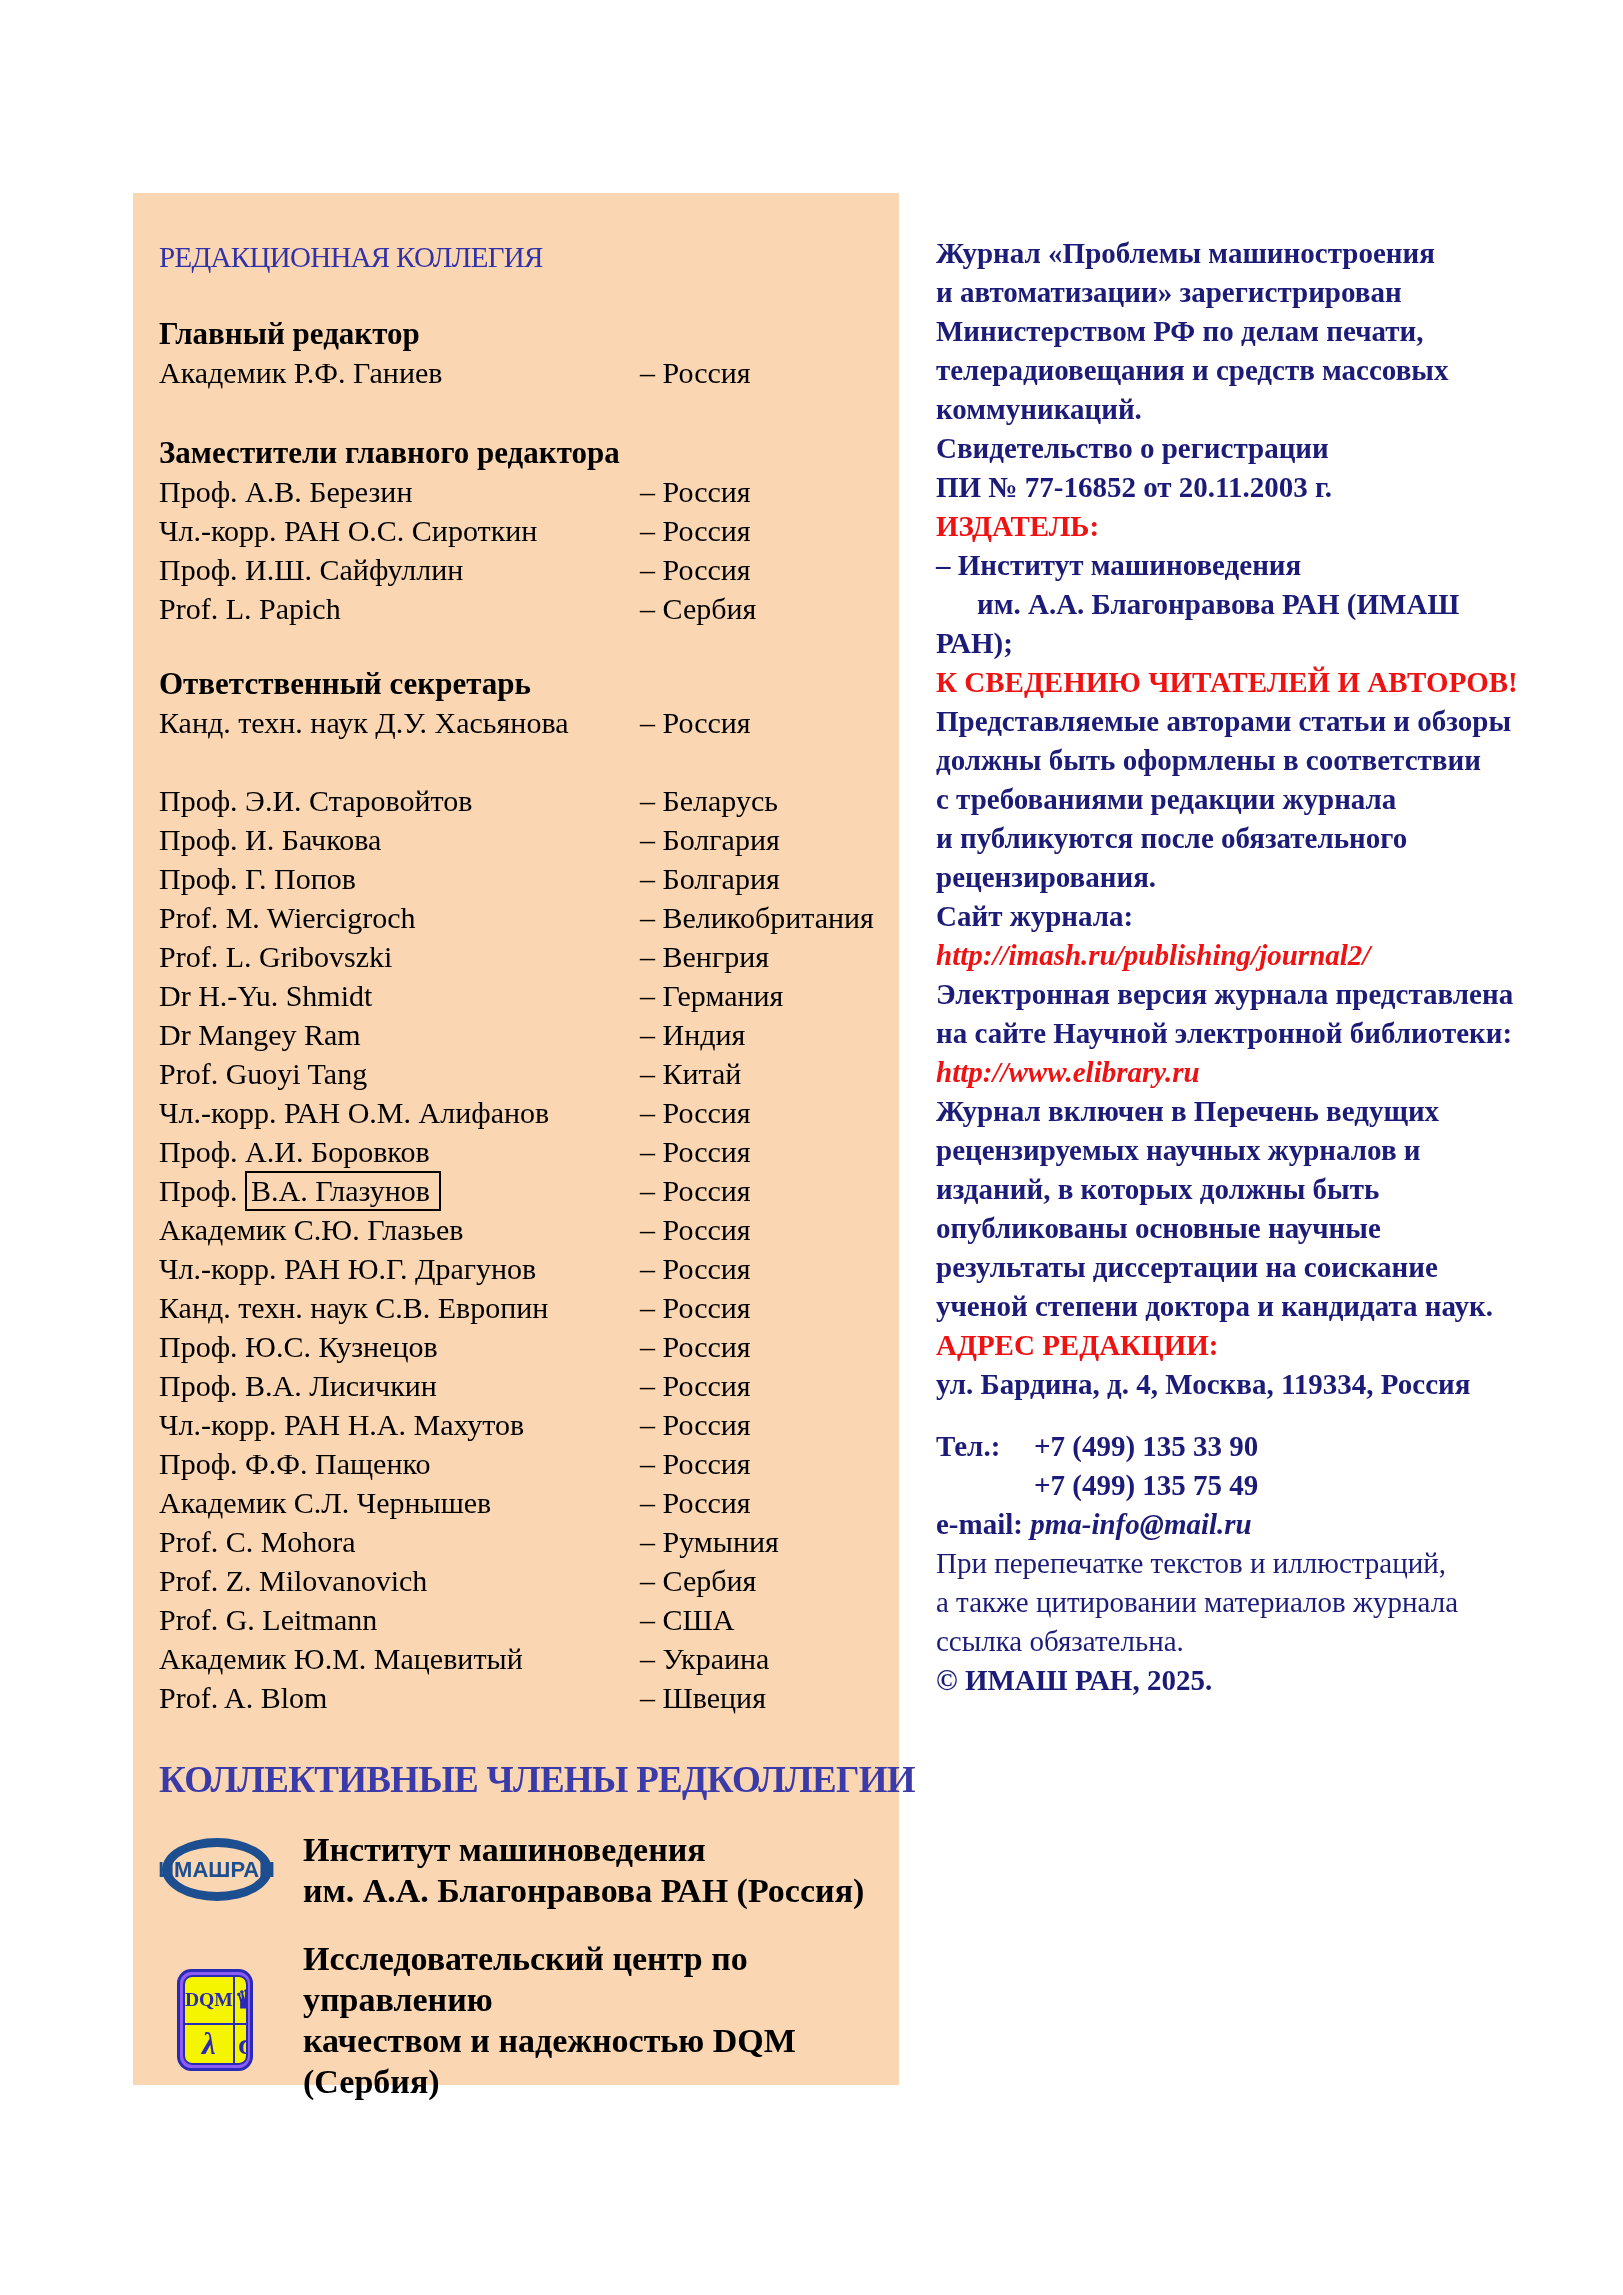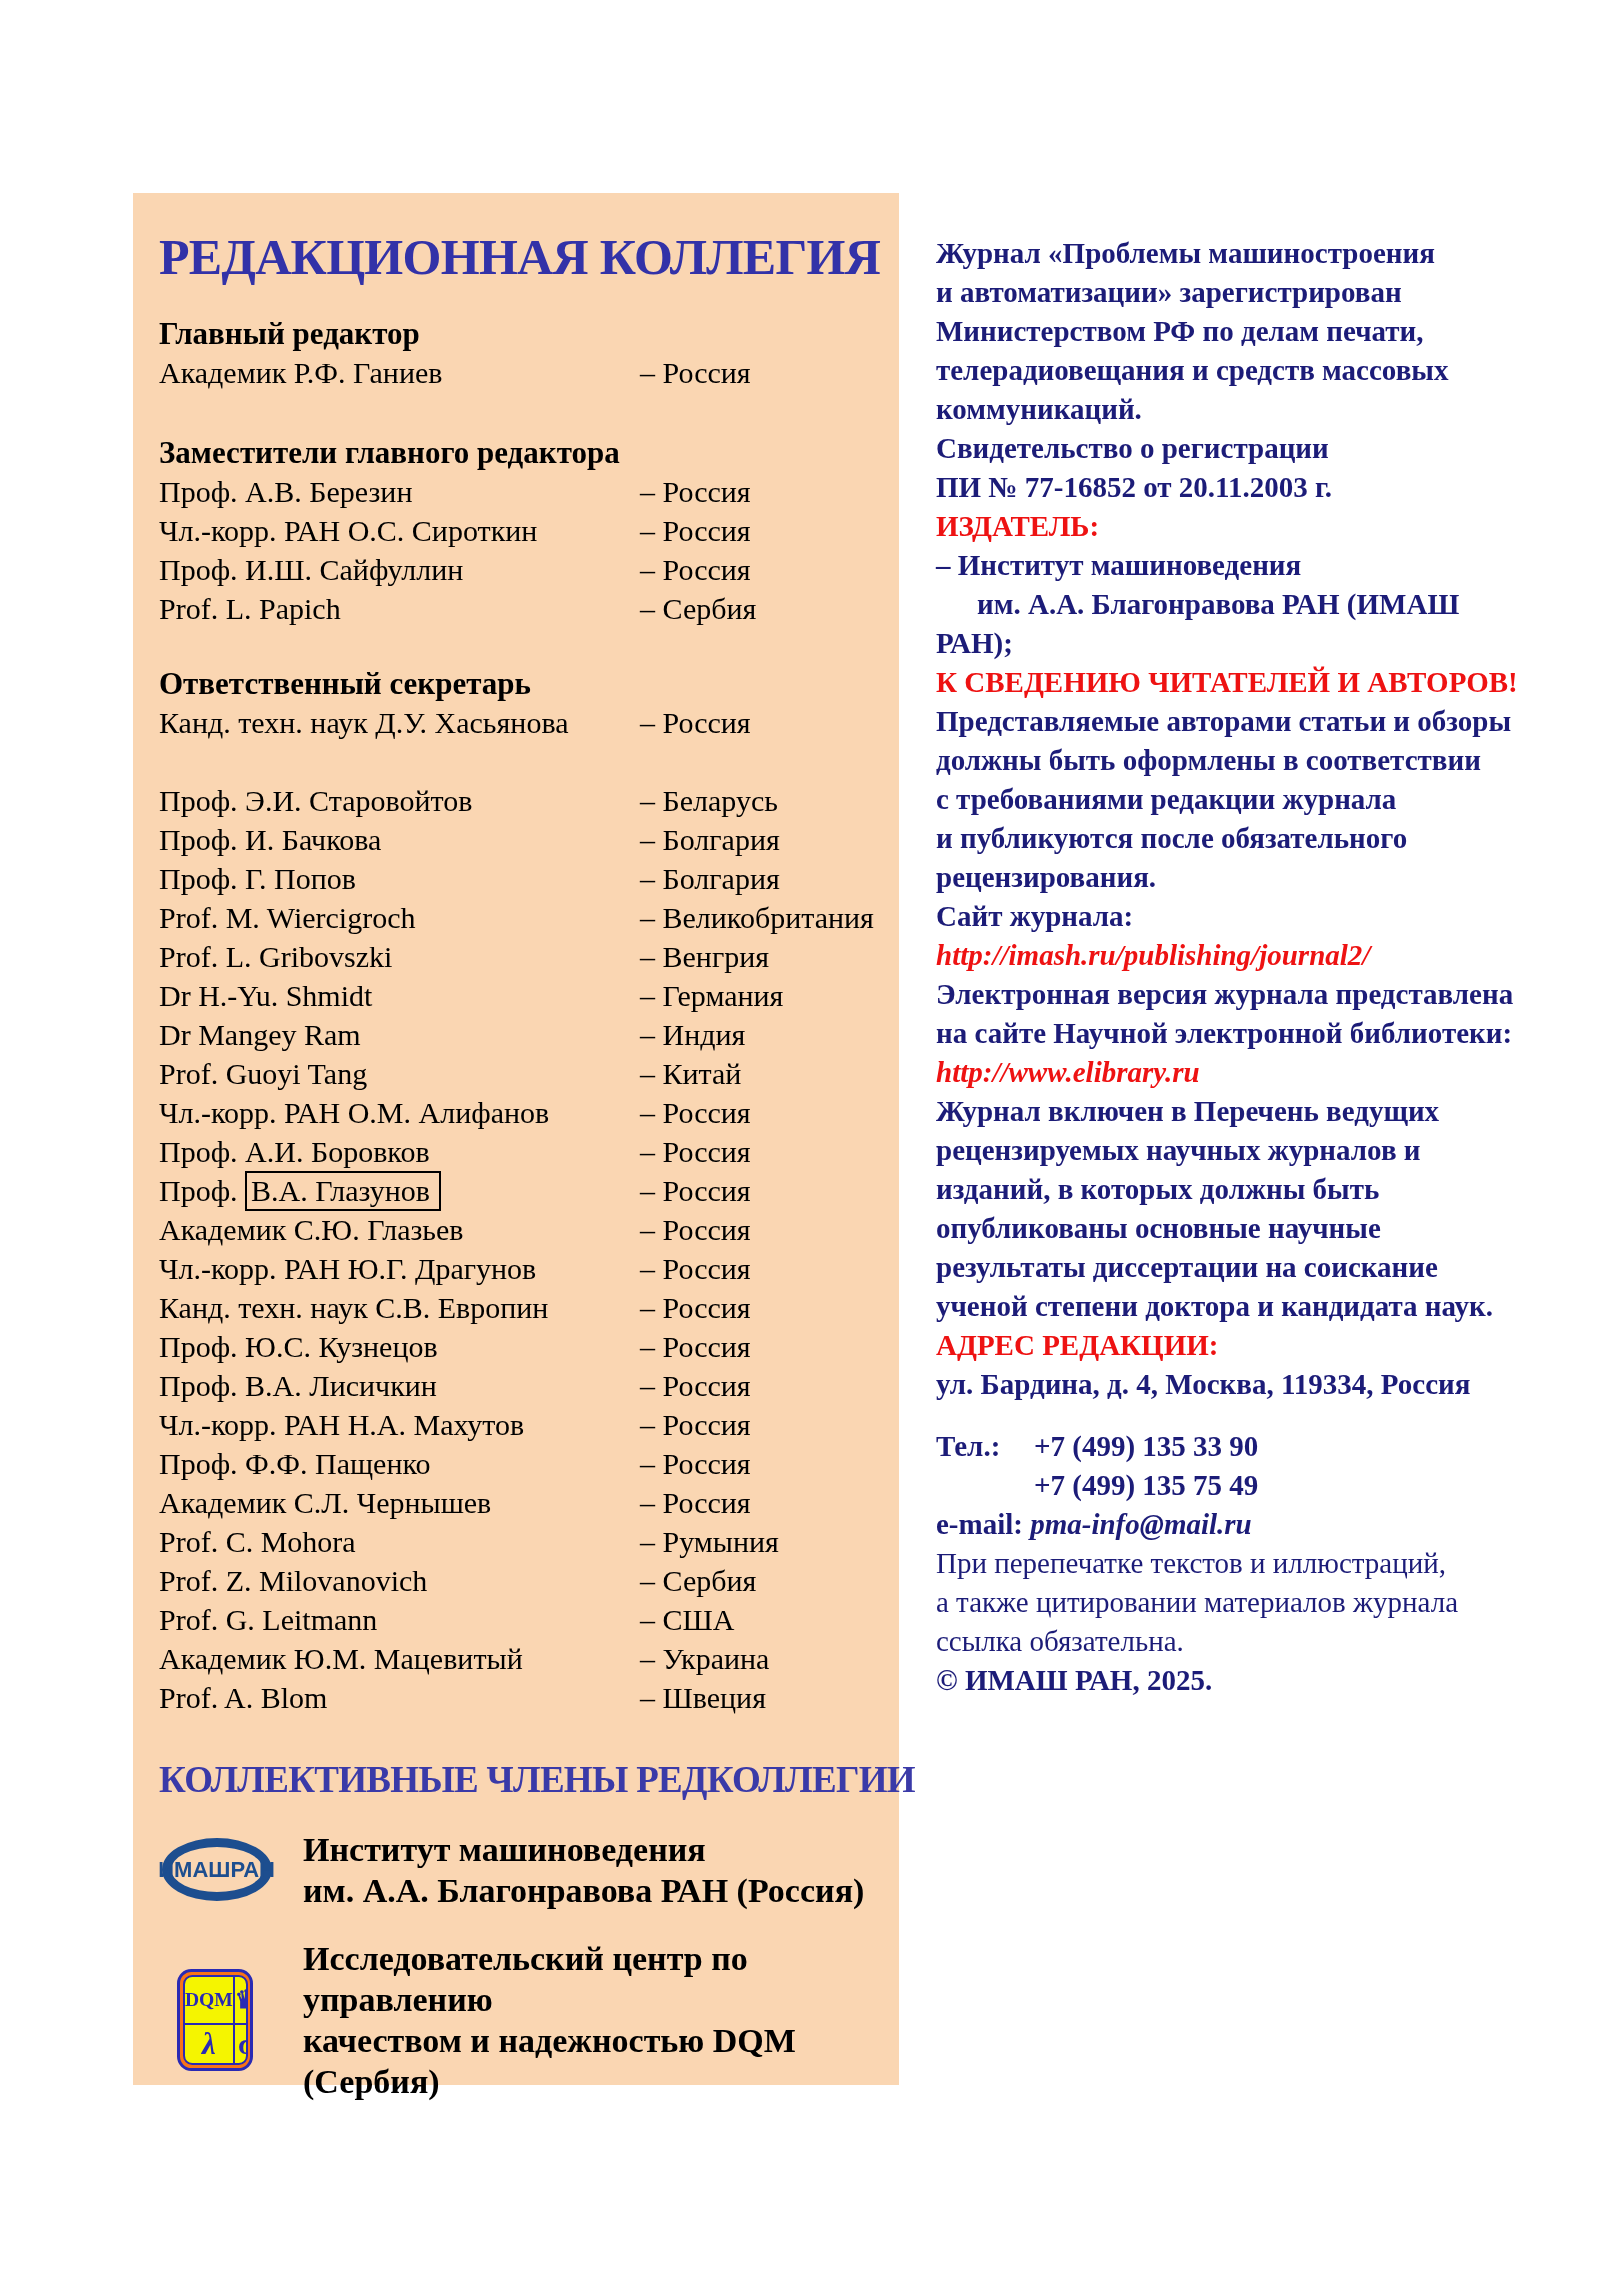--- a/index.html
+++ b/index.html
@@ -8,21 +8,21 @@
     position:relative; width:1623px; height:2295px; background:#ffffff;
     font-family:"Liberation Serif", serif; overflow:hidden;
   }
 
   
   .left-panel {
     position:absolute; left:133px; top:193px; width:766px; height:1892px;
     background:#FAD6B2; padding:41px 26px 0 26px;
   }
   .board-title {
-    font-size:50px; line-height:46px; font-weight:bold; color:#3232A8;
+    font-size:29px; line-height:46px; font-weight:normal; color:#3232A8;
     letter-spacing:-0.7px; white-space:nowrap;
   }
   .section { margin-top:34px; }
   .section.deputies { margin-top:41px; }
   .section.secretary { margin-top:36px; }
   .section-header { font-size:31px; line-height:39px; font-weight:bold; color:#000; }
   .members-main { margin-top:39px; }
   .member-row { display:flex; font-size:30px; line-height:39px; color:#000; white-space:nowrap; }
   .m-name { width:481px; flex:none; }
   .m-country { flex:none; }
@@ -42,21 +42,21 @@
     display:flex; align-items:center; justify-content:center;
     background:transparent; margin-left:2.6px;
   }
   .imash-logo .t {
     font-family:"Liberation Sans", sans-serif; font-weight:bold; color:#1D4E8F;
     font-size:22px; line-height:19.6px; letter-spacing:0px;
   }
   
   .dqm-logo {
     width:76px; height:102px; border:3.9px solid #2A2AB4; border-radius:14.4px;
-    background:#f97316; padding:2.6px; margin-left:18.3px;
+    background:#8b5cf6; padding:2.6px; margin-left:18.3px;
   }
   .dqm-inner {
     width:100%; height:100%; background:#F5F500; border:2px solid #2A2AB4; border-radius:9.2px;
     display:grid; grid-template-columns:1fr 1fr; grid-template-rows:56% 44%;
     overflow:hidden;
   }
   .dqm-cell {
     display:flex; align-items:center; justify-content:center;
     color:#2A2AB4; font-weight:bold;
   }

